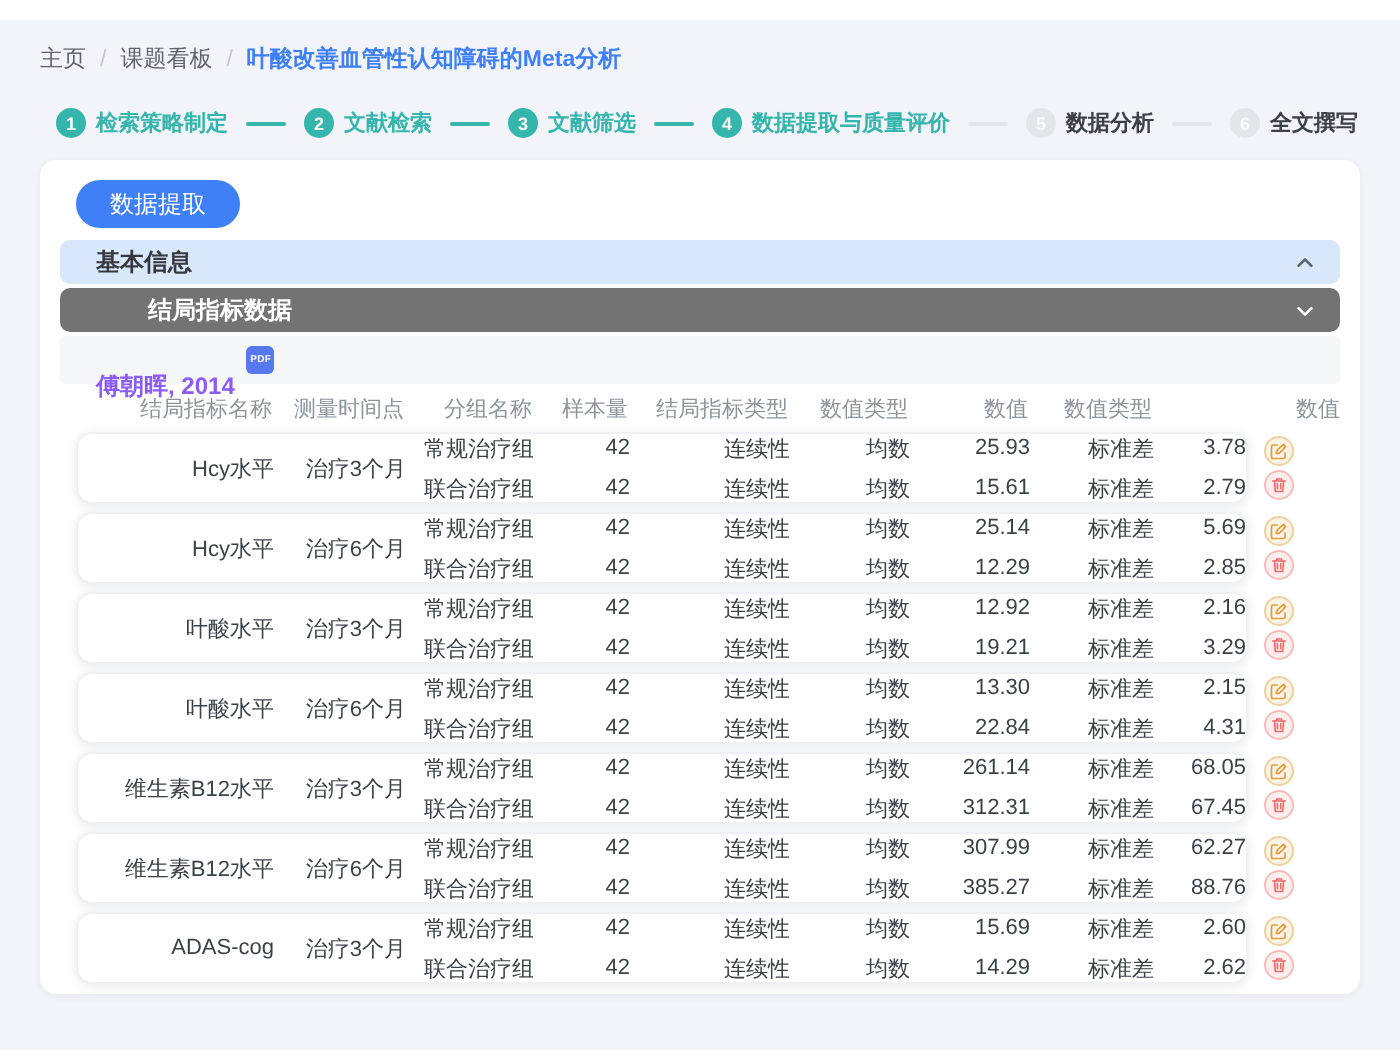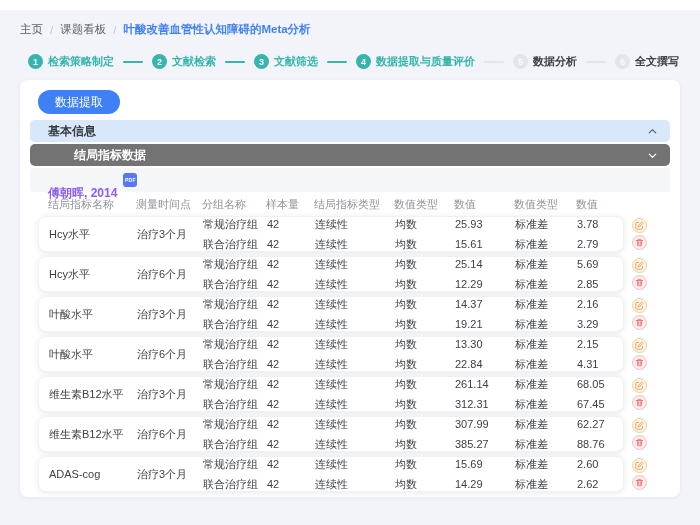--- a/index.html
+++ b/index.html
@@ -67,21 +67,21 @@
     display:flex; align-items:center; padding-left:18px; gap:6px;
   }
   .study-name { font-size:12px; font-weight:bold; color:#8b5cf6;margin-top:26px; }
   .pdf-icon {
     width:14px; height:14px; background:#5878f0; border-radius:3px; cursor:pointer;
     color:#fff; font-size:5px; font-weight:bold; display:inline-flex;
     align-items:center; justify-content:center; letter-spacing:.2px;
   }
 
   
-  .table { margin:0 10px; }
+  .table { margin:0 10px;text-align:right; }
   .thead {
     display:grid; grid-template-columns:88px 66px 64px 48px 80px 60px 60px 62px auto;
     padding-left:18px; height:24px; align-items:center;
   }
   .th { font-size:11px; color:#8e949c; }
   .rows { display:flex; flex-direction:column; gap:4px; padding-left:8px; }
   .row-wrap { display:flex; align-items:center; }
   .row-card {
     width:586px; height:36px; background:#fff; border:1px solid #f0f1f4;
     border-radius:8px; box-shadow:0 1px 6px rgba(30,40,60,.10);
@@ -276,21 +276,21 @@
   <div class="row-wrap">
     <div class="row-card">
       <div class="cell c-outcome">叶酸水平</div>
       <div class="cell c-time">治疗3个月</div>
       <div class="group-lines">
         <div class="group-line">
           <span class="gc">常规治疗组</span>
           <span class="gc">42</span>
           <span class="gc">连续性</span>
           <span class="gc">均数</span>
-          <span class="gc">14.37</span>
+          <span class="gc">12.92</span>
           <span class="gc">标准差</span>
           <span class="gc">2.16</span>
         </div>
         <div class="group-line">
           <span class="gc">联合治疗组</span>
           <span class="gc">42</span>
           <span class="gc">连续性</span>
           <span class="gc">均数</span>
           <span class="gc">19.21</span>
           <span class="gc">标准差</span>

